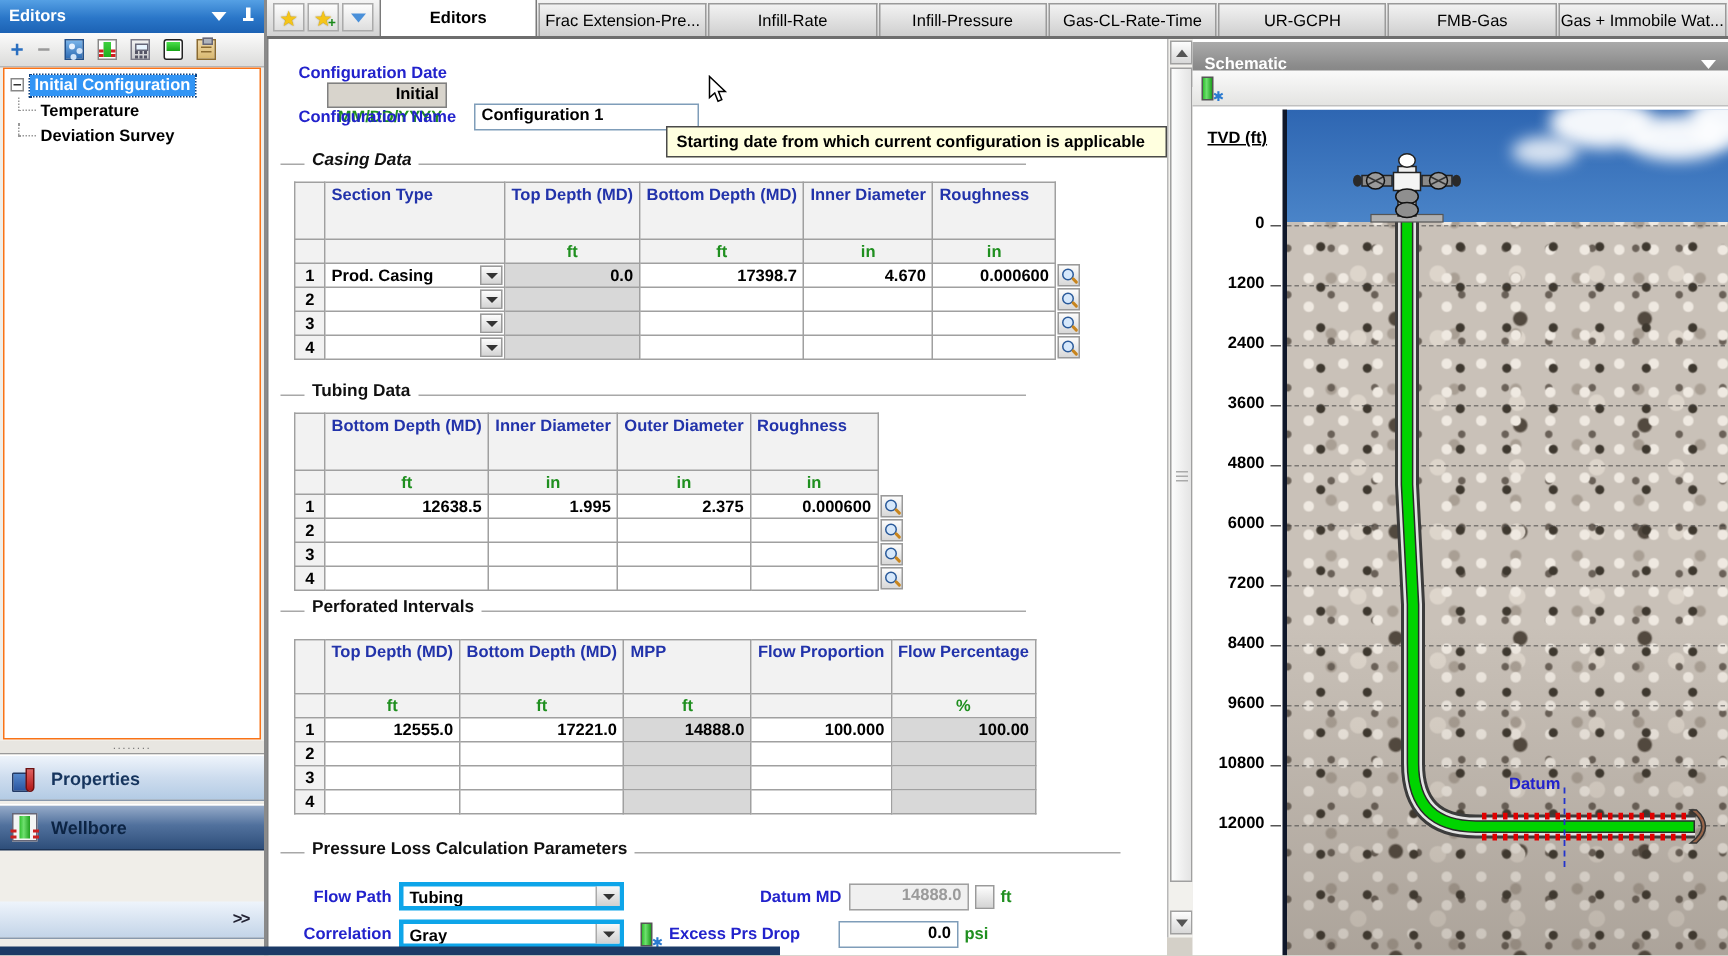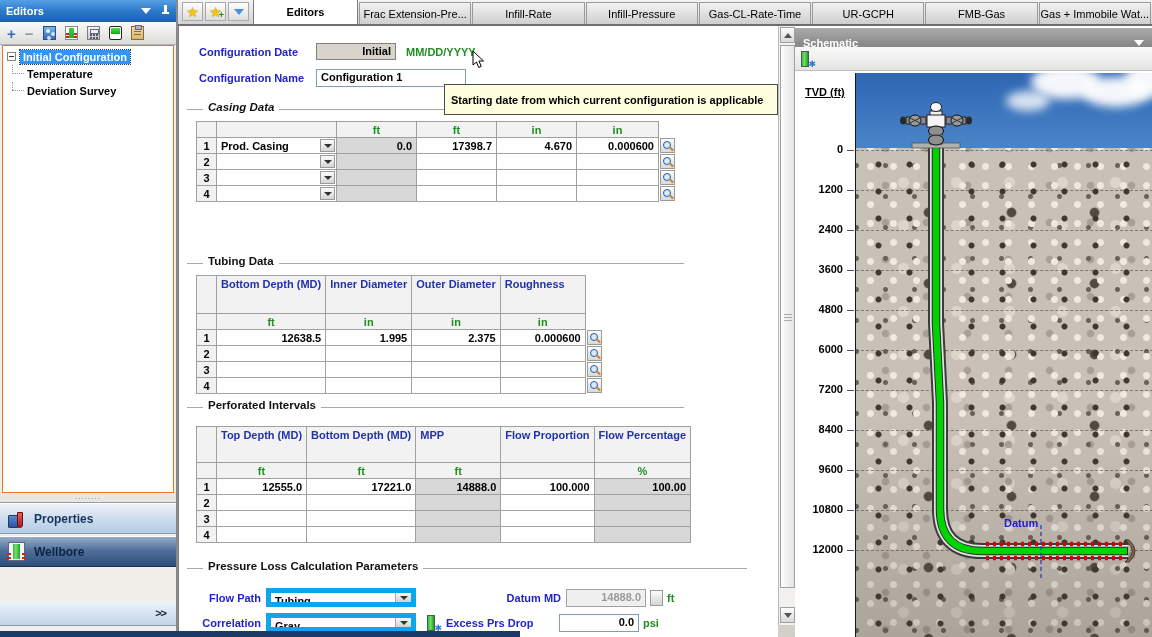--- a/index.html
+++ b/index.html
@@ -71,42 +71,42 @@
   .tab { flex:1; height:22px; background:linear-gradient(#f2f2f2,#cfcfcf); border:1px solid #9a9a9a; border-bottom:none; margin-right:1px; display:flex; align-items:center; justify-content:center; white-space:nowrap; overflow:hidden; cursor:pointer; padding:0 4px; }
   .tab.active { background:#fff; font-weight:bold; height:25px; border-color:#7a7a7a; }
 
   
   .editor-panel { position:absolute; left:178px; top:26px; width:600px; height:611px; background:#fff; border-left:1px solid #808080; overflow:hidden; }
   .lbl { color:#2222cc; font-weight:bold; }
   .green { color:#1f8f1f; font-weight:bold; }
   .cfg-row { position:absolute; display:flex; align-items:center; }
   .init-box { width:80px; height:17px; background:#d8d4cc; border:1px solid #808080; text-align:right; padding:1px 4px; font-weight:bold; }
   .name-input { width:150px; height:18px; background:#fff; border:1px solid #7f9db9; padding:1px 4px; font-weight:bold; }
-  .tooltip { position:absolute; left:265px; top:58px; width:334px; height:31px; background:#ffffdf; border:1px solid #4a4a4a; font-weight:bold; display:flex; align-items:center; padding:0 6px; z-index:20; white-space:nowrap; }
+  .tooltip { position:absolute; left:265px; top:58px; width:334px; height:21px; background:#ffffdf; border:1px solid #4a4a4a; font-weight:bold; display:flex; align-items:center; padding:0 6px; z-index:20; white-space:nowrap; }
   .cursor-svg { position:absolute; left:292px; top:24px; z-index:21; }
   .group-sep { position:absolute; height:1px; background:#a8a8a8; }
   .group-sep .gtitle { position:absolute; top:-8px; left:16px; background:#fff; padding:0 5px; font-weight:bold; font-size:11.5px; color:#111; white-space:nowrap; }
 
   table.grid { border-collapse:collapse; table-layout:fixed; }
   table.grid th, table.grid td { border:1px solid #a0a0a0; overflow:hidden; white-space:nowrap; }
   table.grid th { background:#f2f2f2; color:#2233aa; font-weight:bold; text-align:left; padding:2px 4px; vertical-align:top; font-size:11px; }
   table.grid td { height:16px; padding:0 4px; font-weight:bold; }
   .numcell { background:#f2f2f2; text-align:center; padding:0 !important; }
   .unitrow td { background:#f2f2f2; color:#1f8f1f; text-align:center; height:15px; }
   .val { text-align:right; }
   .dis { background:#d8d8d8; }
   .magcol { border:none !important; background:transparent !important; padding:0 0 0 1px !important; }
   .magbtn { width:15px; height:15px; background:linear-gradient(#fdfdfd,#d8d8d8); border:1px solid #9a9a9a; position:relative; cursor:pointer; padding:0; display:block; }
   .magbtn::before { content:""; position:absolute; left:2px; top:2px; width:6px; height:6px; border:1.5px solid #2a5a9a; border-radius:50%; background:#d6e8fb; }
   .magbtn::after { content:""; position:absolute; left:8px; top:9px; width:5px; height:2px; background:#c8851e; transform:rotate(45deg); border-radius:1px; }
   .sec-cell { position:relative; padding-right:18px !important; }
   .cell-drop { position:absolute; right:1px; top:1px; bottom:1px; width:15px; background:linear-gradient(#fdfdfd,#d4d4d4); border:1px solid #9a9a9a; display:flex; align-items:center; justify-content:center; cursor:pointer; }
   .tri-sm { width:0; height:0; border-left:4px solid transparent; border-right:4px solid transparent; border-top:4px solid #333; }
 
-  .combo { display:flex; height:19px; border:5px solid #0ea5e9; background:#fff; }
+  .combo { display:flex; height:19px; border:3px solid #0ea5e9; background:#fff; }
   .combo .ctxt { flex:1; padding:2px 4px; font-weight:bold; overflow:hidden; }
   .combo .cbtn { width:16px; background:linear-gradient(#f8f8f8,#d0d0d0); border-left:1px solid #aaa; display:flex; align-items:center; justify-content:center; cursor:pointer; }
   .field-dis { width:80px; height:18px; border:1px solid #a0a0a0; background:#f0f0f0; color:#9a9a9a; text-align:right; padding:1px 4px; font-weight:bold; }
   .field { width:80px; height:18px; border:1px solid #7f9db9; background:#fff; text-align:right; padding:1px 4px; font-weight:bold; }
   .mini-btn { width:13px; height:16px; background:linear-gradient(#fdfdfd,#d4d4d4); border:1px solid #9a9a9a; cursor:pointer; }
   .ic-excess { width:16px; height:16px; position:relative; }
   .ic-excess::before { content:""; position:absolute; left:1px; top:0; width:6px; height:14px; background:linear-gradient(90deg,#2fbf2f,#6fe06f 40%,#1f9f1f); border:1px solid #555; }
   .ic-excess::after { content:"✱"; position:absolute; right:0; bottom:-2px; color:#2a7ad0; font-size:9px; }
 
   
@@ -119,21 +119,21 @@
   .sb-thumb::after { content:""; position:absolute; left:3px; top:50%; width:8px; height:1px; background:#aaa; box-shadow:0 3px 0 #aaa, 0 -3px 0 #aaa; }
 
   
   .schematic { position:absolute; left:795px; top:26px; width:357px; height:611px; background:#fff; }
   .schem-header { position:absolute; left:0; top:2px; width:357px; height:19px; background:linear-gradient(#ababab,#8a8a8a 55%,#7e7e7e); color:#fff; font-weight:bold; display:flex; align-items:center; padding:15px 8px; }
   .schem-header .sp { flex:1; }
   .schem-toolbar { position:absolute; left:0; top:21px; width:357px; height:24px; background:linear-gradient(#fafafa,#e4e4e2); border-bottom:1px solid #c0c0c0; display:flex; align-items:center; padding:0 5px; }
   .tvd-label { position:absolute; left:10px; top:60px; font-weight:bold; text-decoration:underline; }
   .tick-label { position:absolute; left:4px; width:44px; text-align:right; font-weight:bold; }
   .tickmark { position:absolute; left:52px; width:7px; height:1px; background:#555; }
-  .plot { position:absolute; left:60px; top:47px; width:297px; height:564px; border-left:1px solid #0f172a; overflow:hidden; }
+  .plot { position:absolute; left:60px; top:47px; width:297px; height:564px; border-left:3px solid #0f172a; overflow:hidden; }
   .sky { position:absolute; left:0; top:0; width:297px; height:75px; background:linear-gradient(#2e66b2,#4a84c8); overflow:hidden; }
   .cloud { position:absolute; background:#fff; border-radius:50%; filter:blur(5px); opacity:.95; }
   .ground { position:absolute; left:0; top:75px; width:297px; height:489px;
     background-color:#c9c1b8;
     background-image:
       linear-gradient(rgba(70,60,50,0) 55%, rgba(70,60,50,.22)),
       radial-gradient(circle, #3e382f 0 2.5px, rgba(0,0,0,0) 3.5px),
       radial-gradient(circle, #efe9e1 0 3px, rgba(0,0,0,0) 4px),
       radial-gradient(circle, #6a6158 0 2px, rgba(0,0,0,0) 3px),
       radial-gradient(circle, #a99f94 0 3px, rgba(0,0,0,0) 4.5px),
@@ -225,21 +225,21 @@
     <div class="tab">
         <span>FMB-Gas</span>
       </div>
     <div class="tab">
         <span>Gas + Immobile Wat...</span>
       </div>
   </div>
 
   <div class="editor-panel">
 
-    <div class="cfg-row" style="left:20px; top:17px;">
+    <div class="cfg-row" style="left:20px; top:17px;flex-direction:column;">
       <span class="lbl" style="display:inline-block; width:112px;">Configuration Date</span>
       <span class="init-box" style="margin-left:5px;">Initial</span>
       <span class="green" style="margin-left:10px;">MM/DD/YYYY</span>
     </div>
     <svg class="cursor-svg" width="14" height="20" viewBox="0 0 14 20">
       <path d="M2,1 L2,15 L5.5,12 L7.7,17.5 L10.2,16.4 L8,11 L12.5,11 Z" fill="#fff" stroke="#000" stroke-width="1"></path>
     </svg>
     <div class="cfg-row" style="left:20px; top:43px;">
       <span class="lbl" style="display:inline-block; width:112px;">Configuration Name</span>
       <span class="name-input" style="margin-left:5px;">Configuration 1</span>
@@ -253,20 +253,29 @@
       <colgroup>
           <col style="width:20px">
           <col style="width:120px">
           <col style="width:80px">
           <col style="width:80px">
           <col style="width:80px">
           <col style="width:82px">
           <col style="width:18px">
         </colgroup>
       <tbody>
+          <tr style="height:38px;">
+        <th class="numcell"></th>
+        <th>Section Type</th>
+        <th>Top Depth (MD)</th>
+        <th>Bottom Depth (MD)</th>
+        <th>Inner Diameter</th>
+        <th>Roughness</th>
+        <th class="magcol"></th>
+      </tr>
       <tr class="unitrow">
         <td class="numcell"></td>
         <td></td>
         <td>ft</td>
         <td>ft</td>
         <td>in</td>
         <td>in</td>
         <td class="magcol"></td>
       </tr>
       <tr>

